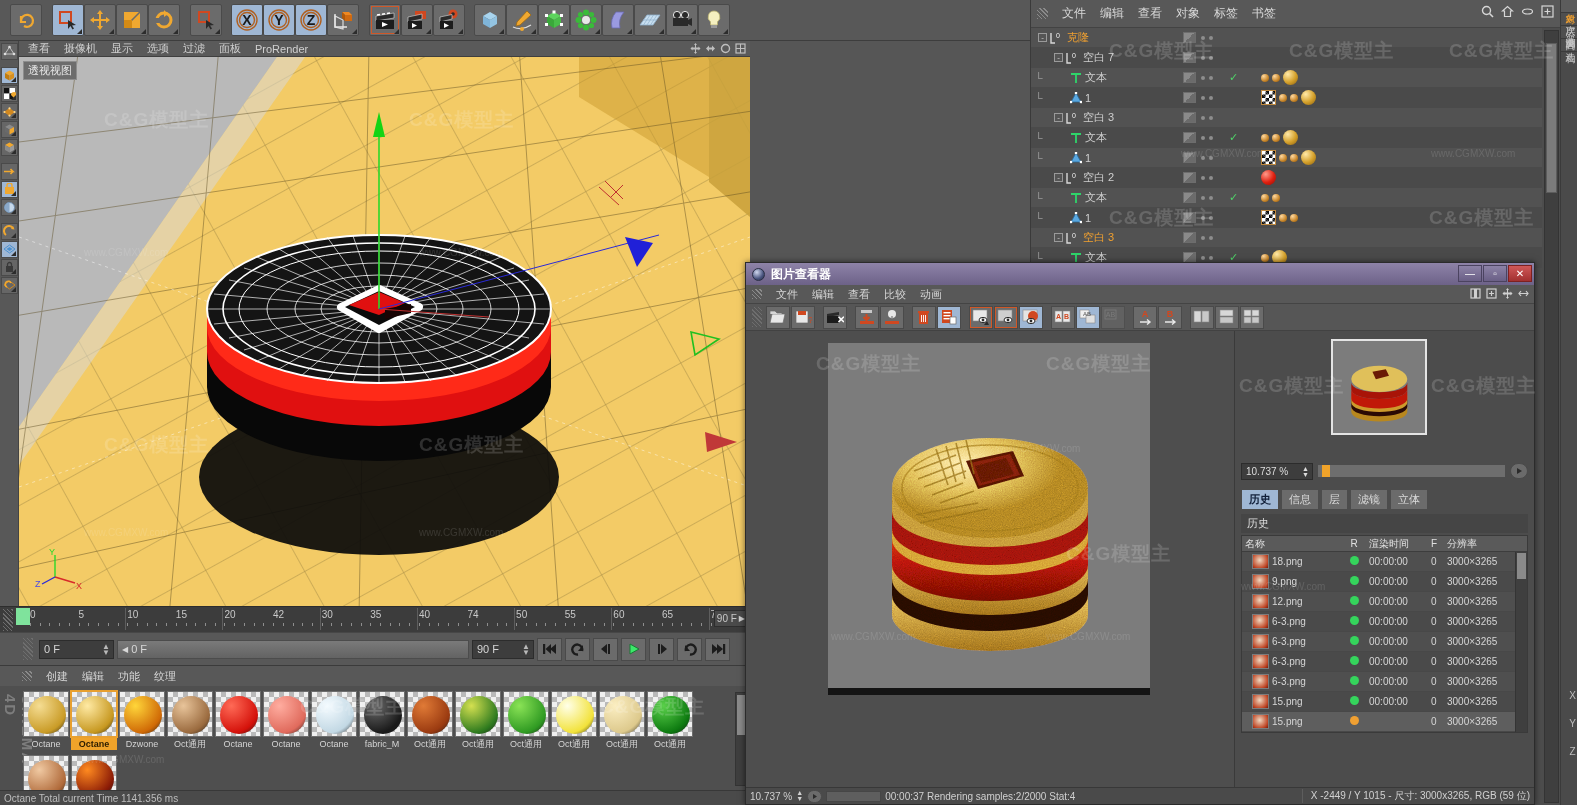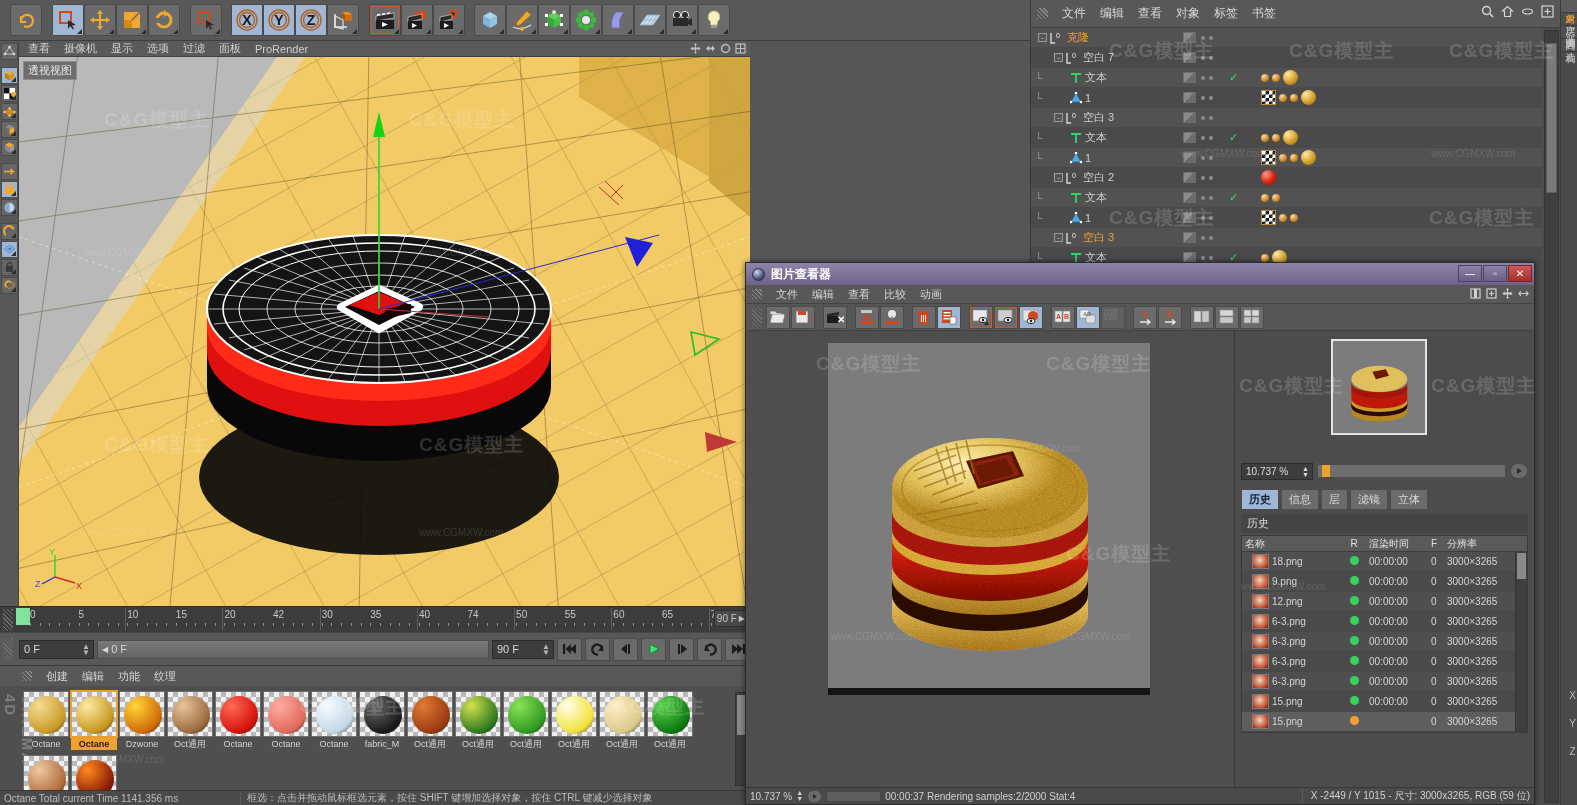--- a/index.html
+++ b/index.html
@@ -58,21 +58,21 @@
       background-image:repeating-linear-gradient(45deg,#6e6e6e 0 1px,transparent 1px 3px); flex:none;}
   .tl-track { position:relative; flex:1; height:25px; }
   .tl-tick { position:absolute; top:2px; font-size:10px; color:#c9c9c9; }
   .tl-mark { position:absolute; top:16px; width:1px; height:3px; background:#8e8e8e; }
   .tl-vline{ position:absolute; top:1px; width:1px; height:22px; background:#5e5e5e; }
   .tl-cursor { position:absolute; top:1px; left:0px; width:14px; height:17px; background:#7fe39c; }
   .tl-endbox { position:absolute; right:2px; top:3px; height:17px; background:#4a4a4a; border:1px solid #2e2e2e;
                display:flex; align-items:center; padding:0 2px; gap:2px; }
 
   .tbar { position:absolute; left:0; top:632px; width:750px; height:33px; background:#585858;
-          border-top:1px solid #474747; display:flex; align-items:center; gap:3px; padding:0 0; }
+          border-top:1px solid #474747; display:flex; align-items:center; gap:3px; padding:0 20px; }
   .numfield { height:19px; background:#3d3d3d; border:1px solid #2c2c2c; color:#d6d6d6;
               display:flex; align-items:center; padding:0 4px; font-size:11px; position:relative; }
   .numfield .spin{ position:absolute; right:3px; top:3px; font-size:8px; line-height:6px; color:#b9b9b9; }
   .slidertrack { flex:1; height:19px; background:#6f6f6f; border:1px solid #4c4c4c; display:flex;
                  align-items:center; padding-left:4px; color:#d8d8d8; font-size:11px;
                  background:linear-gradient(#7a7a7a,#636363); }
   .pbtn { width:25px; height:23px; background:#6b6b6b; border:1px solid #4a4a4a; display:flex;
           align-items:center; justify-content:center; flex:none; }
 
   
@@ -919,21 +919,20 @@
     <div style="position:absolute;right:2px;top:26px;width:13px;bottom:4px;background:#3f3f3f;border:1px solid #343434;">
       <div style="position:absolute;left:1px;top:2px;width:9px;height:40px;background:#8a8a8a;"></div>
     </div>
     <div class="wm" style="left:300px;top:28px;">C&amp;G模型主</div>
     <div class="wm" style="left:600px;top:28px;">C&amp;G模型主</div>
     <div class="wm small" style="left:80px;top:88px;">www.CGMXW.com</div>
   </div>
 
   <div class="statusbar">
     <div class="sA">Octane Total current Time   1141.356 ms</div>
-    <div class="sB">框选：点击并拖动鼠标框选元素，按住 SHIFT 键增加选择对象，按住 CTRL 键减少选择对象</div>
   </div>
 
   <div class="objmgr">
     <div class="om-menu">
       <span class="dots"></span>
       <span>文件</span>
       <span>编辑</span>
       <span>查看</span>
       <span>对象</span>
       <span>标签</span>

